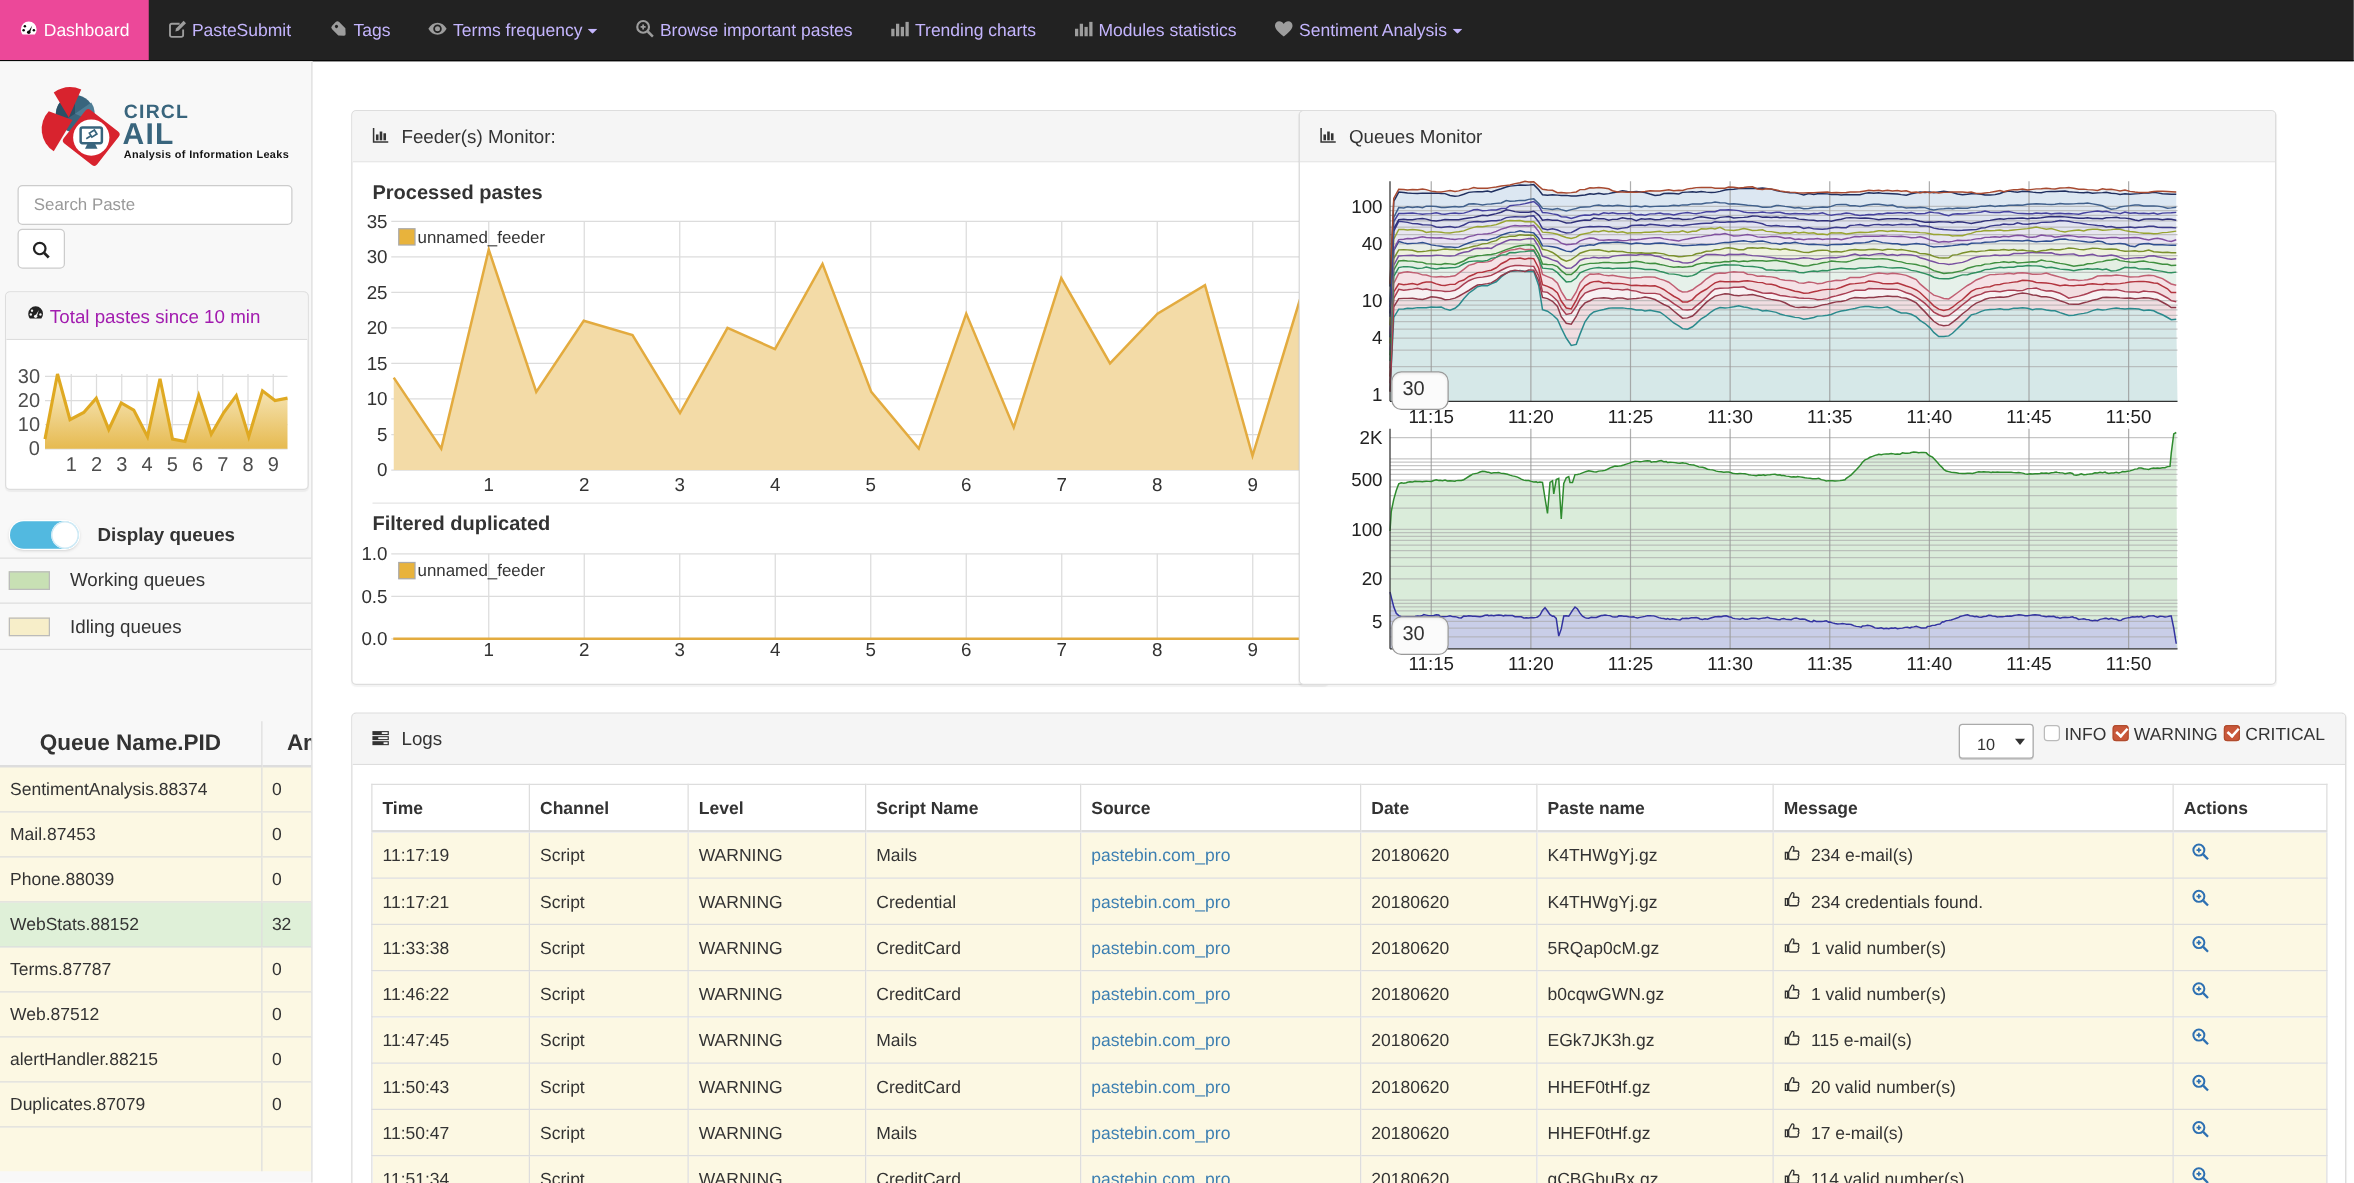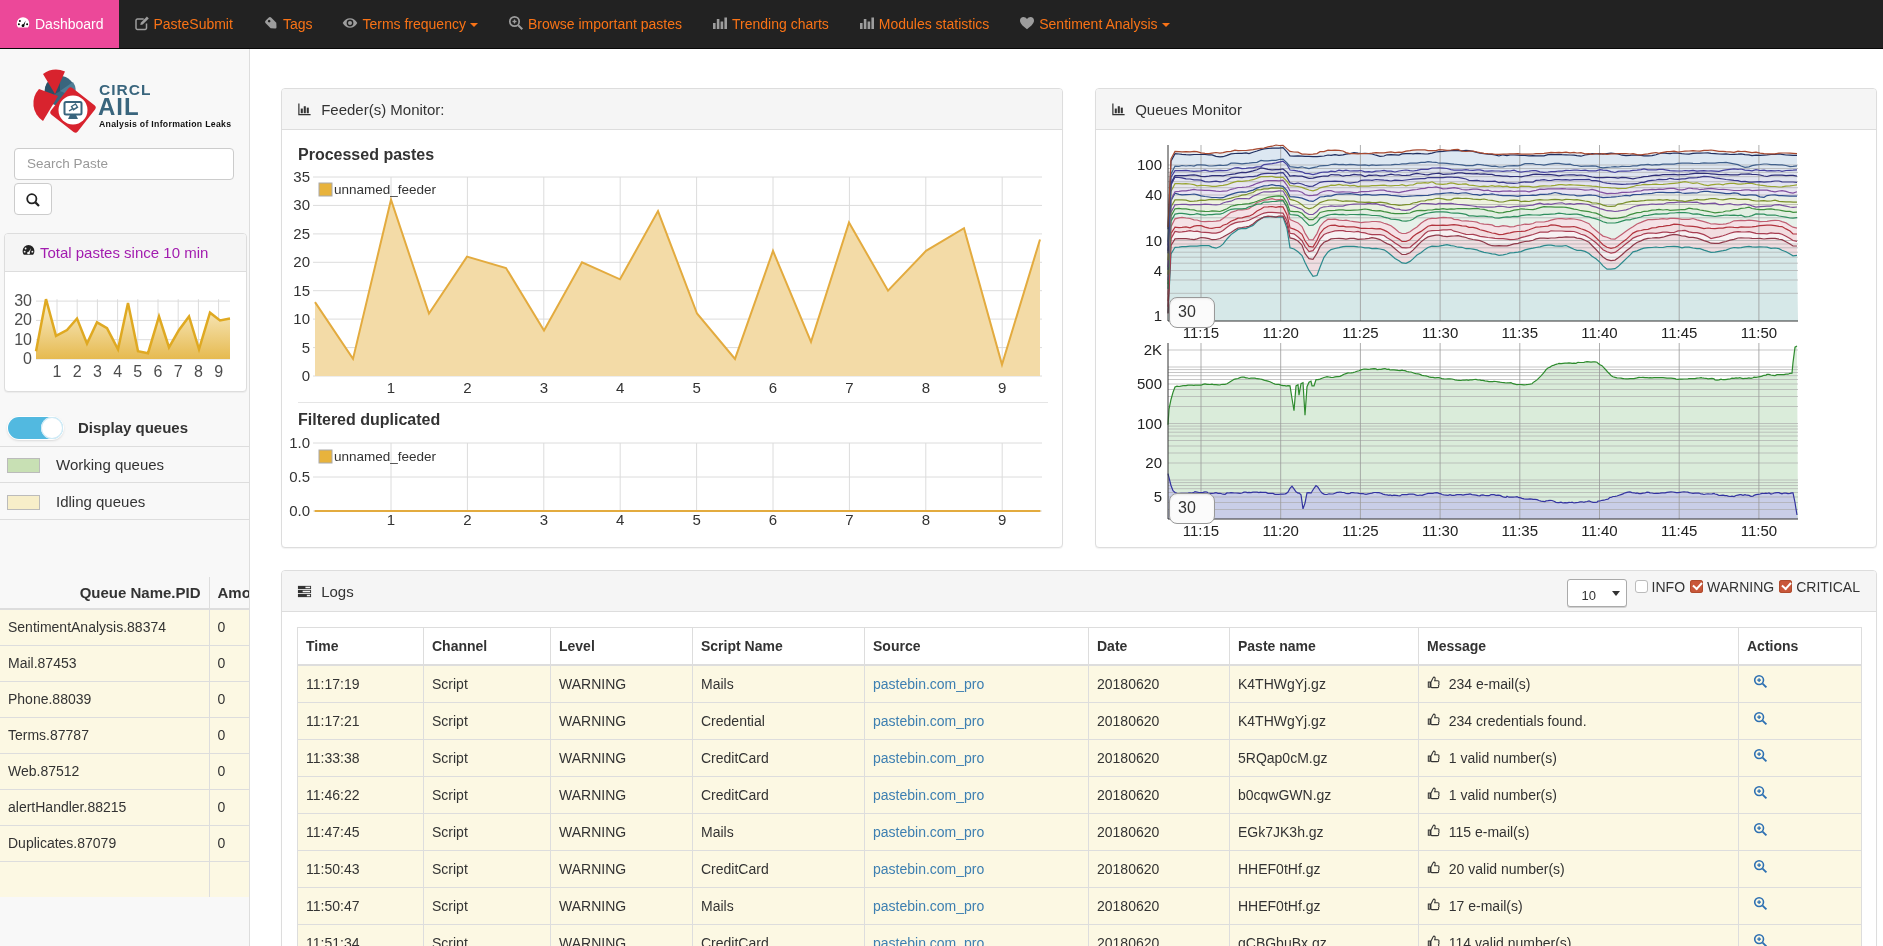--- a/index.html
+++ b/index.html
@@ -1,36 +1,36 @@
 <!DOCTYPE html>
 <html><head><meta charset="utf-8"><title>Analysis Information Leak framework Dashboard</title>
 <style>
 *{box-sizing:border-box;margin:0;padding:0}
 html,body{width:1883px;height:946px;overflow:hidden;background:#fff;
  font-family:"Liberation Sans",sans-serif;font-size:14px;color:#333}
 a{text-decoration:none}
 
 #nav{position:absolute;left:0;top:0;width:100%;height:49px;background:#222;border-bottom:1px solid #080808;white-space:nowrap}
-#nav .it{display:inline-block;height:48px;padding:14px 15px 0 15px;color:#f97316;font-size:14px;line-height:20px;vertical-align:top}
+#nav .it{display:inline-block;height:48px;padding:14px 15px 0 15px;color:#c4b5fd;font-size:14px;line-height:20px;vertical-align:top}
 #nav .it.active{background:#ec4899;color:#fff}
 #nav .ic{display:inline-block;vertical-align:-2px;margin-right:4px}
 .caret{display:inline-block;width:0;height:0;margin-left:4px;vertical-align:2px;border-top:4px dashed;border-right:4px solid transparent;border-left:4px solid transparent}
 
 #side{position:absolute;left:0;top:49px;width:250px;bottom:0;background:#f8f8f8;border-right:1px solid #ddd;overflow:hidden}
 #logo{position:absolute;left:33px;top:21px}
 #searchbox{position:absolute;left:14px;top:99px;width:220px;height:32px;border:1px solid #ccc;border-radius:4px;background:#fff;padding:7px 12px;font-size:13.5px;color:#999}
 #searchbtn{position:absolute;left:14px;top:134px;width:38px;height:32px;border:1px solid #ccc;border-radius:4px;background:#fff;text-align:center;padding-top:8px}
 #tp-panel{position:absolute;left:4px;top:184px;width:243px;height:159px;background:#fff;border:1px solid #ddd;border-radius:4px;box-shadow:0 1px 1px rgba(0,0,0,.05)}
 #tp-head{height:38px;background:#f5f5f5;border-bottom:1px solid #ddd;border-radius:3px 3px 0 0;padding:9px 12px 0 16px;font-size:15px;color:#a21caf}
 #tp-body{padding:2px 0 0 0}
 .srow{position:absolute;left:0;width:249px;border-bottom:1px solid #ddd;font-size:15px}
 .swatch{display:inline-block;width:33px;height:15px;vertical-align:-3px;margin-right:16px;border:1px solid #bbb}
 
 #qtable{position:absolute;left:0;top:528px;width:249px;border-collapse:collapse;font-size:14px;table-layout:fixed}
-#qtable th{font-weight:bold;text-align:right;padding:7px 8px;border-bottom:2px solid #ddd;font-size:15px}
+#qtable th{font-weight:bold;text-align:center;padding:7px 20px;border-bottom:2px solid #ddd;font-size:18px}
 #qtable td{padding:8px;border-top:1px solid #ddd;line-height:19px}
 #qtable .amt{border-left:1px solid #ddd;width:40px}
 .warnbg{background:#fcf8e3}
 .okbg{background:#dff0d8}
 
 .panel{position:absolute;background:#fff;border:1px solid #ddd;border-radius:4px;box-shadow:0 1px 1px rgba(0,0,0,.05)}
 .phead{height:41px;background:#f5f5f5;border-bottom:1px solid #ddd;border-radius:3px 3px 0 0;padding:10px 15px;font-size:15px;color:#333;line-height:21px}
 .phead .ic{display:inline-block;vertical-align:-2px;margin-right:5px}
 .chart-h{position:absolute;font-size:16px;font-weight:bold;color:#333}
 
@@ -178,20 +178,24 @@
           <td class="amt">0</td>
         </tr>
         <tr class="warnbg">
           <td>Mail.87453</td>
           <td class="amt">0</td>
         </tr>
         <tr class="warnbg">
           <td>Phone.88039</td>
           <td class="amt">0</td>
         </tr>
+        <tr class="okbg">
+          <td>WebStats.88152</td>
+          <td class="amt">32</td>
+        </tr>
         <tr class="warnbg">
           <td>Terms.87787</td>
           <td class="amt">0</td>
         </tr>
         <tr class="warnbg">
           <td>Web.87512</td>
           <td class="amt">0</td>
         </tr>
         <tr class="warnbg">
           <td>alertHandler.88215</td>
@@ -289,21 +293,21 @@
           <text x="400.6" y="89" text-anchor="middle">5</text>
           <text x="477.0" y="89" text-anchor="middle">6</text>
           <text x="553.4" y="89" text-anchor="middle">7</text>
           <text x="629.8" y="89" text-anchor="middle">8</text>
           <text x="706.2" y="89" text-anchor="middle">9</text>
         </g>
         <rect x="23" y="14" width="13" height="13" fill="#e8b33c" stroke="#aaa"></rect>
         <text x="38" y="25" font-size="13.5" fill="#333">unnamed_feeder</text>
       </svg></div>
 </div>
-<div class="panel" id="queuesp" style="left:1095px;top:88px;width:782px;height:460px">
+<div class="panel" id="queuesp" style="left:1039px;top:88px;width:782px;height:460px">
  <div class="phead"><svg class="ic" width="15" height="15" viewBox="0 0 16 16">
         <path d="M2 1.5v12h12.5" fill="none" stroke="#333" stroke-width="1.3"></path>
         <rect x="4" y="7" width="2.2" height="5" fill="#333"></rect>
         <rect x="7.2" y="4.5" width="2.2" height="7.5" fill="#333"></rect>
         <rect x="10.4" y="6" width="2.2" height="6" fill="#333"></rect>
       </svg> Queues Monitor</div>
  <div style="position:absolute;left:15px;top:50px"><svg width="700" height="205" style="overflow:visible" font-family="Liberation Sans, sans-serif">
         <polygon points="57,173.9 60,114.9 64,108.3 68,108.2 71,107.6 75,107.7 79,107.1 83,107.1 86,107.1 90,106.6 94,106.7 98,106.6 101,108.1 105,109.2 109,107.6 112,105.1 116,100.0 120,95.6 124,92.7 127,90.4 131,89.4 135,89.6 138,88.1 142,86.4 146,82.6 150,79.5 153,78.2 157,77.9 161,77.4 165,78.2 168,78.1 172,78.1 176,89.6 179,108.7 183,110.0 187,112.8 191,116.5 194,123.4 198,131.4 202,137.4 206,136.5 209,128.3 213,118.4 217,112.9 220,110.6 224,109.5 228,108.6 232,107.6 235,107.3 239,107.3 243,107.3 247,107.9 250,108.0 254,108.9 258,108.9 261,109.7 265,109.3 269,110.0 273,110.8 276,112.8 280,116.0 284,119.4 288,121.7 291,123.9 295,124.3 299,122.4 302,119.9 306,116.0 310,113.7 314,110.4 317,108.5 321,107.1 325,107.3 328,107.1 332,106.4 336,105.6 340,106.6 343,107.0 347,108.2 351,108.3 355,109.7 358,109.5 362,110.1 366,110.9 369,112.2 373,113.3 377,114.0 381,114.9 384,115.1 388,116.4 392,115.8 396,115.0 399,113.9 403,113.7 407,113.2 410,112.6 414,110.9 418,109.8 422,109.2 425,108.5 429,107.8 433,106.7 437,106.2 440,106.2 444,106.8 448,107.2 451,107.1 455,106.5 459,108.4 463,110.2 466,111.4 470,111.4 474,112.4 478,114.5 481,117.3 485,119.8 489,123.3 492,126.9 496,130.2 500,130.2 504,129.7 507,127.6 511,123.8 515,119.9 519,116.1 522,112.9 526,111.9 530,110.1 533,109.1 537,108.6 541,108.5 545,108.0 548,108.5 552,108.5 556,107.5 559,107.5 563,107.3 567,107.6 571,108.8 574,108.1 578,108.1 582,109.0 586,109.6 589,109.6 593,111.1 597,112.4 600,113.3 604,113.2 608,112.3 612,111.7 615,111.1 619,109.5 623,108.5 627,108.9 630,108.7 634,107.9 638,107.4 641,107.8 645,108.2 649,107.9 653,108.0 656,108.2 660,109.3 664,109.0 668,109.6 671,111.2 675,112.8 679,115.0 682,116.8 686,116.4 687,182.0 57,182.0" fill="#d6e8e8" stroke="none"></polygon>
         <polygon points="57,174.5 60,106.4 64,99.9 68,99.7 71,99.7 75,99.6 79,100.2 83,100.6 86,99.8 90,98.5 94,98.8 98,99.6 101,100.7 105,100.5 109,99.5 112,98.0 116,95.7 120,93.4 124,90.8 127,89.0 131,88.5 135,87.9 138,87.3 142,85.0 146,81.6 150,79.6 153,78.0 157,77.2 161,77.7 165,78.1 168,77.0 172,77.1 176,85.7 179,98.9 183,99.9 187,102.0 191,106.2 194,114.4 198,119.6 202,120.4 206,114.2 209,107.7 213,103.3 217,101.6 220,99.9 224,99.5 228,99.3 232,99.6 235,100.1 239,99.4 243,99.4 247,100.3 250,100.1 254,99.8 258,99.3 261,98.6 265,99.4 269,100.6 273,102.9 276,104.6 280,106.3 284,109.8 288,113.1 291,115.5 295,115.3 299,113.8 302,111.1 306,107.0 310,102.9 314,99.8 317,97.9 321,96.9 325,96.1 328,96.2 332,97.2 336,97.6 340,97.1 343,97.0 347,96.6 351,97.6 355,98.5 358,99.7 362,100.5 366,101.2 369,101.7 373,103.2 377,105.4 381,106.7 384,106.9 388,106.7 392,106.9 396,106.8 399,106.1 403,104.9 407,104.3 410,103.4 414,102.5 418,102.2 422,101.3 425,99.9 429,99.1 433,99.2 437,99.4 440,99.0 444,99.0 448,98.4 451,98.3 455,97.8 459,98.1 463,98.1 466,99.1 470,99.6 474,101.2 478,103.3 481,106.5 485,110.5 489,114.9 492,118.0 496,120.7 500,121.6 504,121.1 507,118.9 511,115.7 515,112.0 519,109.0 522,106.2 526,103.5 530,101.9 533,100.4 537,99.3 541,99.0 545,98.6 548,98.8 552,98.2 556,96.9 559,96.1 563,95.4 567,95.9 571,97.0 574,97.2 578,98.4 582,98.4 586,99.1 589,100.1 593,101.6 597,102.9 600,104.2 604,104.4 608,104.4 612,103.2 615,102.5 619,101.2 623,100.4 627,99.0 630,98.8 634,99.0 638,99.0 641,99.3 645,99.5 649,99.4 653,100.0 656,99.7 660,99.3 664,99.4 668,100.2 671,100.6 675,102.8 679,105.0 682,107.0 686,107.0 686,116.4 682,116.8 679,115.0 675,112.8 671,111.2 668,109.6 664,109.0 660,109.3 656,108.2 653,108.0 649,107.9 645,108.2 641,107.8 638,107.4 634,107.9 630,108.7 627,108.9 623,108.5 619,109.5 615,111.1 612,111.7 608,112.3 604,113.2 600,113.3 597,112.4 593,111.1 589,109.6 586,109.6 582,109.0 578,108.1 574,108.1 571,108.8 567,107.6 563,107.3 559,107.5 556,107.5 552,108.5 548,108.5 545,108.0 541,108.5 537,108.6 533,109.1 530,110.1 526,111.9 522,112.9 519,116.1 515,119.9 511,123.8 507,127.6 504,129.7 500,130.2 496,130.2 492,126.9 489,123.3 485,119.8 481,117.3 478,114.5 474,112.4 470,111.4 466,111.4 463,110.2 459,108.4 455,106.5 451,107.1 448,107.2 444,106.8 440,106.2 437,106.2 433,106.7 429,107.8 425,108.5 422,109.2 418,109.8 414,110.9 410,112.6 407,113.2 403,113.7 399,113.9 396,115.0 392,115.8 388,116.4 384,115.1 381,114.9 377,114.0 373,113.3 369,112.2 366,110.9 362,110.1 358,109.5 355,109.7 351,108.3 347,108.2 343,107.0 340,106.6 336,105.6 332,106.4 328,107.1 325,107.3 321,107.1 317,108.5 314,110.4 310,113.7 306,116.0 302,119.9 299,122.4 295,124.3 291,123.9 288,121.7 284,119.4 280,116.0 276,112.8 273,110.8 269,110.0 265,109.3 261,109.7 258,108.9 254,108.9 250,108.0 247,107.9 243,107.3 239,107.3 235,107.3 232,107.6 228,108.6 224,109.5 220,110.6 217,112.9 213,118.4 209,128.3 206,136.5 202,137.4 198,131.4 194,123.4 191,116.5 187,112.8 183,110.0 179,108.7 176,89.6 172,78.1 168,78.1 165,78.2 161,77.4 157,77.9 153,78.2 150,79.5 146,82.6 142,86.4 138,88.1 135,89.6 131,89.4 127,90.4 124,92.7 120,95.6 116,100.0 112,105.1 109,107.6 105,109.2 101,108.1 98,106.6 94,106.7 90,106.6 86,107.1 83,107.1 79,107.1 75,107.7 71,107.6 68,108.2 64,108.3 60,114.9 57,173.9" fill="#f0dde1" stroke="none"></polygon>
         <polygon points="57,167.7 60,99.7 64,92.5 68,93.1 71,92.8 75,92.3 79,91.7 83,92.5 86,92.2 90,93.2 94,93.4 98,93.7 101,94.2 105,94.1 109,93.2 112,91.5 116,88.3 120,85.6 124,83.9 127,83.1 131,82.7 135,82.0 138,81.3 142,79.3 146,77.2 150,75.2 153,74.1 157,73.4 161,73.4 165,73.7 168,73.9 172,74.1 176,81.7 179,94.3 183,94.9 187,98.0 191,101.7 194,107.5 198,112.5 202,111.7 206,106.0 209,100.2 213,95.5 217,93.8 220,93.0 224,91.9 228,91.6 232,91.6 235,92.4 239,92.5 243,93.0 247,92.4 250,93.4 254,93.9 258,95.2 261,95.7 265,95.7 269,95.7 273,96.5 276,98.8 280,100.9 284,103.9 288,106.4 291,108.7 295,108.9 299,108.5 302,105.7 306,102.5 310,98.6 314,94.5 317,92.2 321,91.6 325,91.5 328,91.4 332,90.8 336,90.8 340,90.5 343,92.2 347,93.0 351,94.2 355,95.4 358,95.5 362,95.4 366,96.4 369,97.4 373,97.8 377,98.5 381,98.8 384,99.4 388,99.6 392,99.7 396,100.1 399,100.7 403,100.5 407,99.9 410,98.6 414,97.7 418,96.6 422,95.5 425,94.5 429,93.2 433,93.1 437,93.1 440,91.8 444,92.0 448,92.0 451,92.0 455,92.3 459,92.3 463,92.5 466,93.5 470,95.2 474,96.4 478,98.7 481,100.7 485,103.7 489,107.6 492,110.7 496,112.8 500,114.1 504,113.4 507,111.2 511,108.1 515,104.8 519,101.7 522,99.1 526,97.4 530,96.3 533,94.8 537,94.1 541,94.0 545,94.4 548,93.8 552,93.1 556,93.1 559,93.6 563,93.5 567,91.9 571,91.7 574,91.4 578,92.9 582,93.7 586,93.6 589,94.4 593,95.6 597,97.7 600,99.5 604,98.7 608,97.9 612,96.8 615,95.8 619,94.2 623,93.2 627,92.7 630,92.9 634,93.0 638,92.7 641,93.3 645,94.3 649,94.6 653,94.6 656,94.9 660,93.9 664,94.3 668,94.4 671,95.2 675,97.2 679,99.4 682,101.5 686,102.4 686,107.0 682,107.0 679,105.0 675,102.8 671,100.6 668,100.2 664,99.4 660,99.3 656,99.7 653,100.0 649,99.4 645,99.5 641,99.3 638,99.0 634,99.0 630,98.8 627,99.0 623,100.4 619,101.2 615,102.5 612,103.2 608,104.4 604,104.4 600,104.2 597,102.9 593,101.6 589,100.1 586,99.1 582,98.4 578,98.4 574,97.2 571,97.0 567,95.9 563,95.4 559,96.1 556,96.9 552,98.2 548,98.8 545,98.6 541,99.0 537,99.3 533,100.4 530,101.9 526,103.5 522,106.2 519,109.0 515,112.0 511,115.7 507,118.9 504,121.1 500,121.6 496,120.7 492,118.0 489,114.9 485,110.5 481,106.5 478,103.3 474,101.2 470,99.6 466,99.1 463,98.1 459,98.1 455,97.8 451,98.3 448,98.4 444,99.0 440,99.0 437,99.4 433,99.2 429,99.1 425,99.9 422,101.3 418,102.2 414,102.5 410,103.4 407,104.3 403,104.9 399,106.1 396,106.8 392,106.9 388,106.7 384,106.9 381,106.7 377,105.4 373,103.2 369,101.7 366,101.2 362,100.5 358,99.7 355,98.5 351,97.6 347,96.6 343,97.0 340,97.1 336,97.6 332,97.2 328,96.2 325,96.1 321,96.9 317,97.9 314,99.8 310,102.9 306,107.0 302,111.1 299,113.8 295,115.3 291,115.5 288,113.1 284,109.8 280,106.3 276,104.6 273,102.9 269,100.6 265,99.4 261,98.6 258,99.3 254,99.8 250,100.1 247,100.3 243,99.4 239,99.4 235,100.1 232,99.6 228,99.3 224,99.5 220,99.9 217,101.6 213,103.3 209,107.7 206,114.2 202,120.4 198,119.6 194,114.4 191,106.2 187,102.0 183,99.9 179,98.9 176,85.7 172,77.1 168,77.0 165,78.1 161,77.7 157,77.2 153,78.0 150,79.6 146,81.6 142,85.0 138,87.3 135,87.9 131,88.5 127,89.0 124,90.8 120,93.4 116,95.7 112,98.0 109,99.5 105,100.5 101,100.7 98,99.6 94,98.8 90,98.5 86,99.8 83,100.6 79,100.2 75,99.6 71,99.7 68,99.7 64,99.9 60,106.4 57,174.5" fill="#f8f1f3" stroke="none"></polygon>

